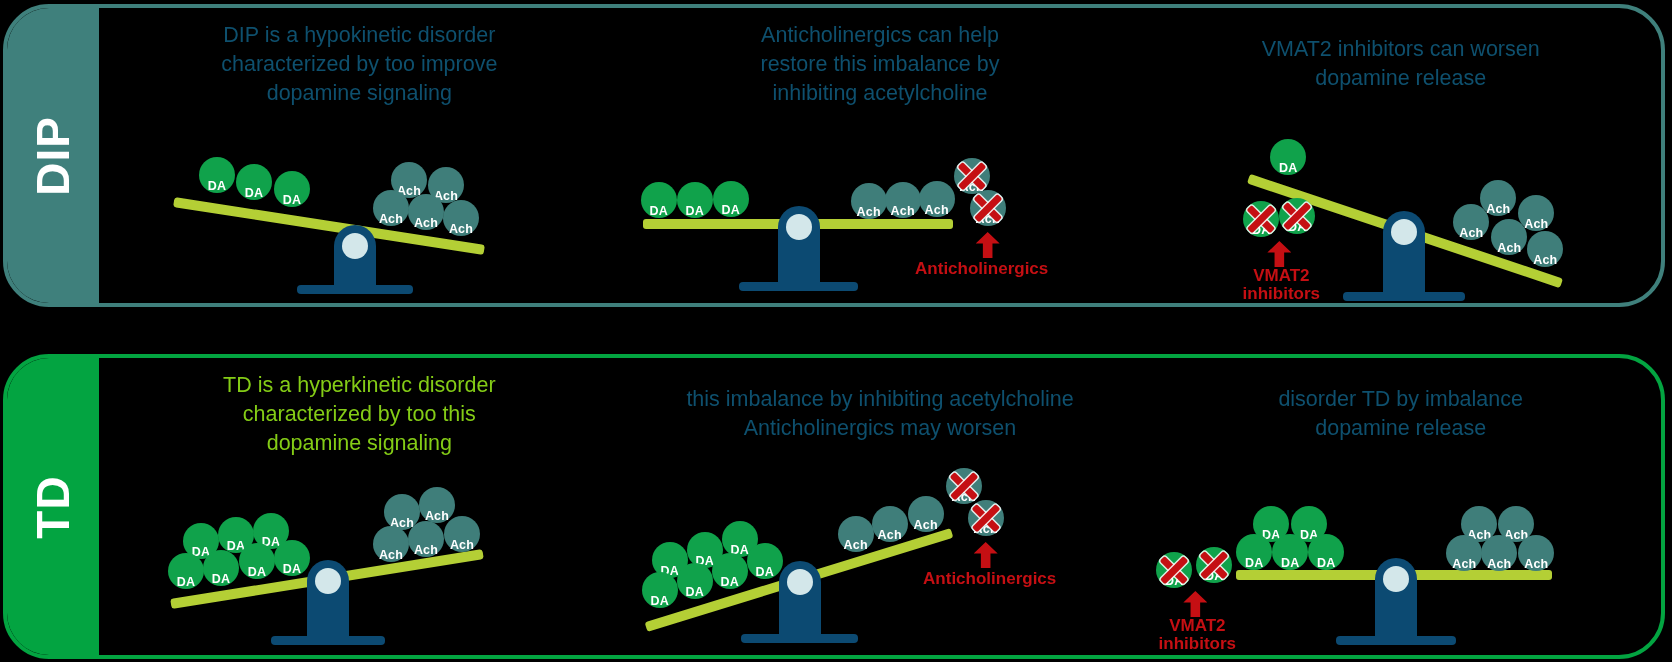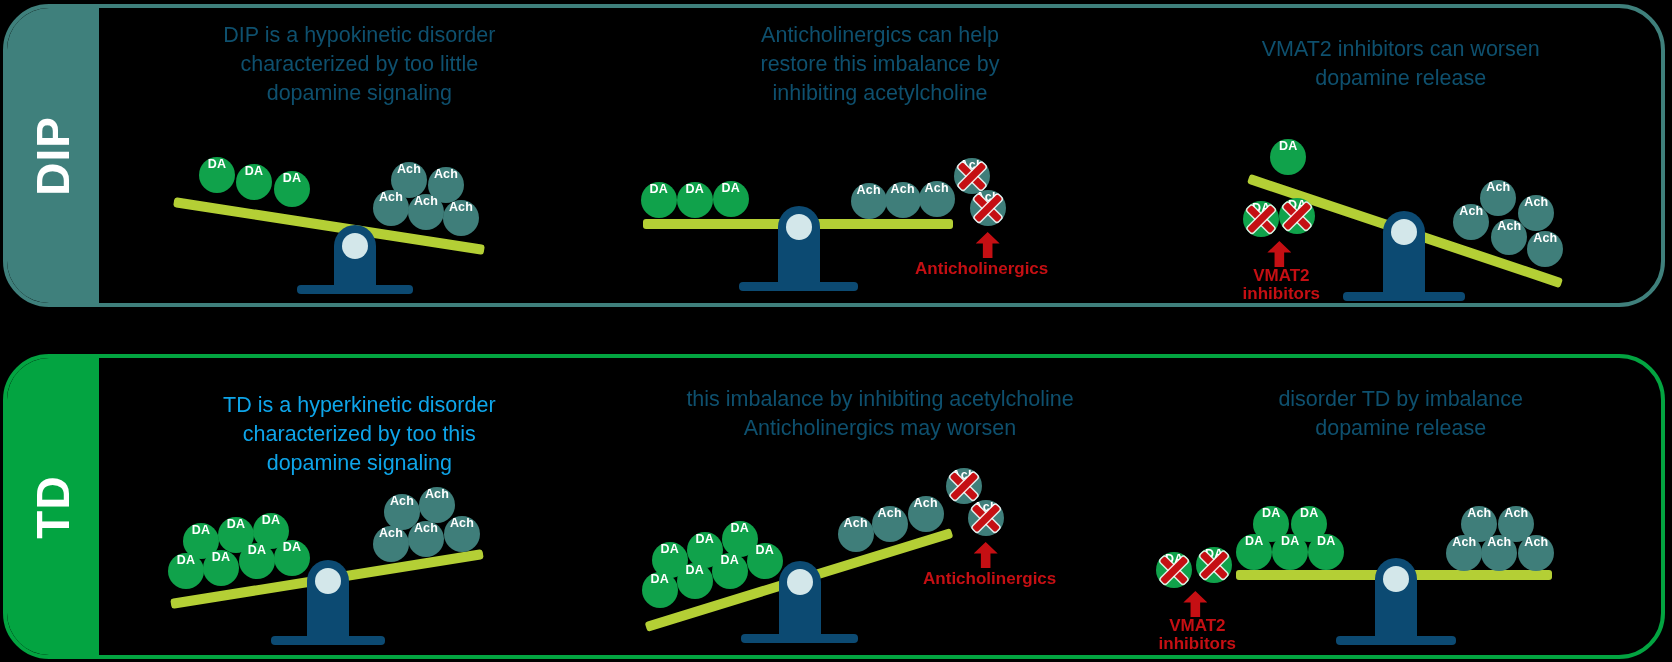--- a/index.html
+++ b/index.html
@@ -17,21 +17,21 @@
            display:flex;flex-direction:column;justify-content:center;text-align:center;
            font-size:21.5px;line-height:29px;}
   .hline{white-space:pre;}
   .hb{font-weight:normal;}
   .scene{position:absolute;left:0;top:0;right:0;bottom:0;}
   .plank{position:absolute;height:10px;border-radius:3px;z-index:1;}
   .pillar{position:absolute;width:42px;border-radius:21px 21px 0 0;z-index:2;}
   .fbase{position:absolute;height:9px;border-radius:4px;z-index:2;}
   .pivot{position:absolute;width:26px;height:26px;border-radius:50%;z-index:3;}
   .ball{position:absolute;width:36px;height:36px;border-radius:50%;z-index:4;
-        display:flex;align-items:flex-start;justify-content:center;}
+        display:flex;align-items:flex-end;justify-content:center;}
   .ball-label{color:#fff;font-weight:bold;font-size:12.5px;letter-spacing:.2px;}
   .xbar{position:absolute;left:50%;top:50%;width:33px;height:6.5px;border-radius:2px;z-index:5;
         box-shadow:0 0 0 1.5px rgba(255,255,255,.85);}
   .xbar.a{transform:translate(-50%,-50%) rotate(45deg);}
   .xbar.b{transform:translate(-50%,-50%) rotate(-45deg);}
   .arrow{position:absolute;width:24px;height:26px;z-index:4;
          clip-path:polygon(50% 0,100% 44%,70% 44%,70% 100%,30% 100%,30% 44%,0 44%);}
   .drug-label{position:absolute;font-weight:bold;font-size:17px;line-height:18px;text-align:center;
               transform:translateX(-50%);z-index:6;white-space:nowrap;}
 </style>
@@ -41,21 +41,21 @@
 <div class="canvas">
 
   <div class="row r0" style="--accent: #3f807c;">
     <div class="tab">
       <span class="tab-label">DIP</span>
     </div>
     <div class="content">
         <section class="panel">
           <div class="heading" style="color: rgb(14, 80, 110);">
             <div class="hline"><span class="hn">DIP is a </span><span class="hb">hypokinetic</span><span class="hn"> disorder</span></div>
-            <div class="hline"><span class="hn">characterized by </span><span class="hb">too little</span></div>
+            <div class="hline"><span class="hn">characterized by </span><span class="hb">too improve</span></div>
             <div class="hline"><span class="hb">dopamine</span><span class="hn"> signaling</span></div>
           </div>
           <div class="scene">
             <div class="plank" style="left: 73px; top: 213px; width: 314px; transform: rotate(8.8deg); background: rgb(180, 207, 53);"></div>
             <div class="pillar" style="left: 235px; top: 217px; height: 60px; background: rgb(12, 74, 114);"></div>
             <div class="fbase" style="left: 198px; top: 277px; width: 116px; background: rgb(12, 74, 114);"></div>
             <div class="pivot" style="left: 243px; top: 225px; background: rgb(211, 231, 234);"></div>
             <div class="ball da" style="left: 100px; top: 149px; background: rgb(16, 162, 75);">
               <span class="ball-label">DA</span>
             </div>
@@ -174,21 +174,21 @@
         </section>
       </div>
   </div>
 
   <div class="row r1" style="--accent: #03a441;">
     <div class="tab">
       <span class="tab-label">TD</span>
     </div>
     <div class="content">
         <section class="panel">
-          <div class="heading" style="color: #0ea5e9; margin-top: 20px;">
+          <div class="heading" style="color: #84cc16;">
             <div class="hline"><span class="hn">TD is a </span><span class="hb">hyperkinetic</span><span class="hn"> disorder</span></div>
             <div class="hline"><span class="hn">characterized by </span><span class="hb">too this</span></div>
             <div class="hline"><span class="hb">dopamine</span><span class="hn"> signaling</span></div>
           </div>
           <div class="scene">
             <div class="plank" style="left: 70px; top: 216px; width: 316px; transform: rotate(-9.1deg); background: rgb(180, 207, 53);"></div>
             <div class="pillar" style="left: 208px; top: 202px; height: 76px; background: rgb(12, 74, 114);"></div>
             <div class="fbase" style="left: 172px; top: 278px; width: 114px; background: rgb(12, 74, 114);"></div>
             <div class="pivot" style="left: 216px; top: 210px; background: rgb(211, 231, 234);"></div>
             <div class="ball da" style="left: 84px; top: 165px; background: rgb(16, 162, 75);">

